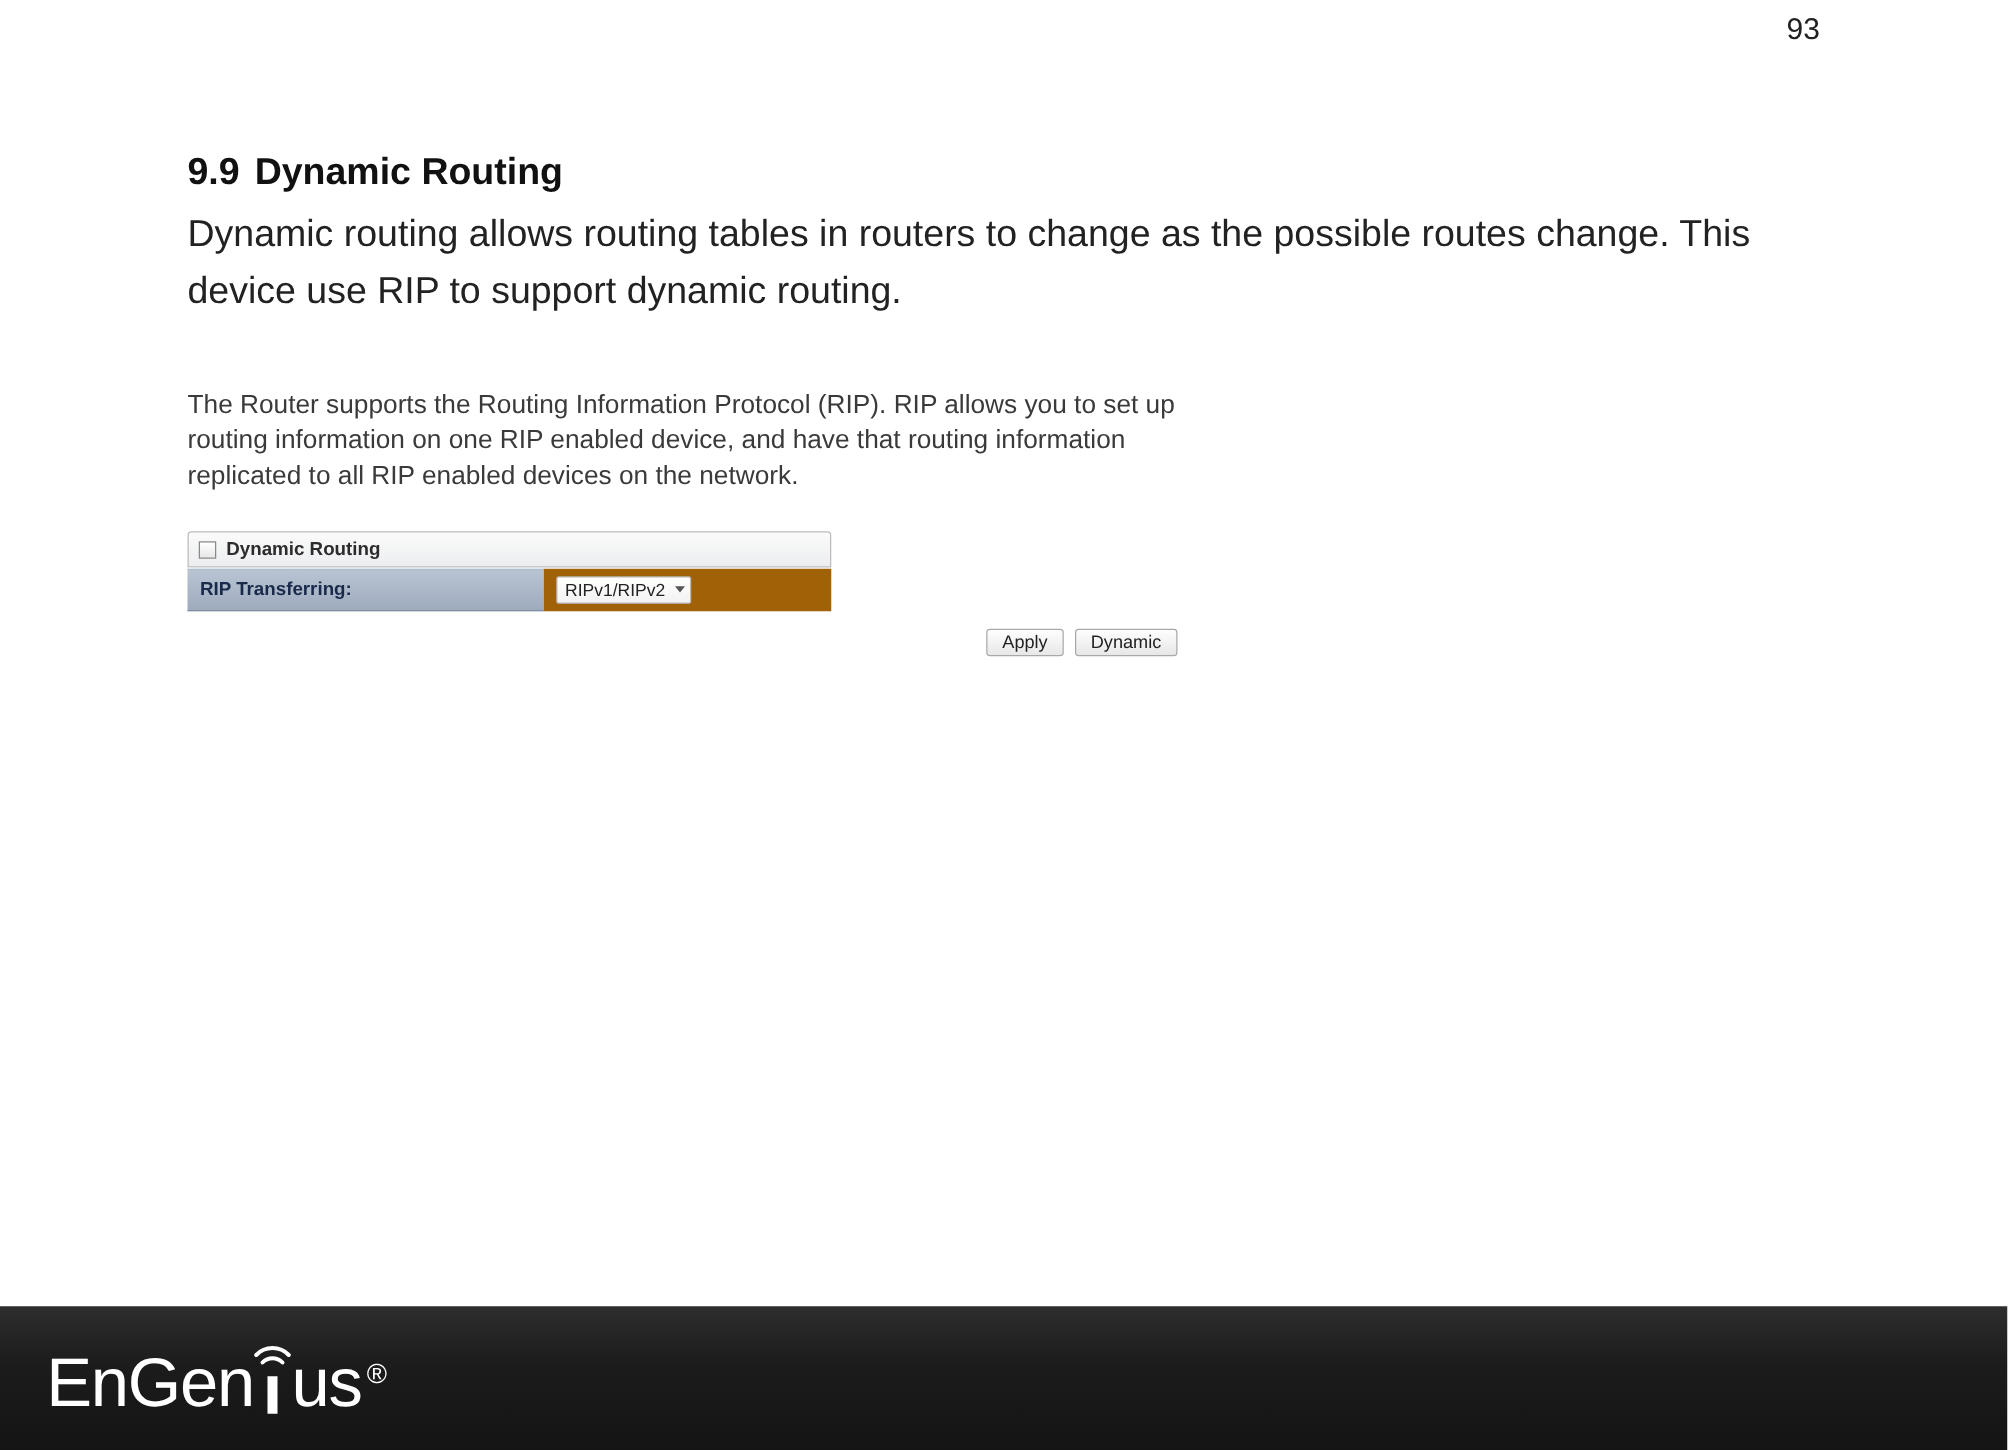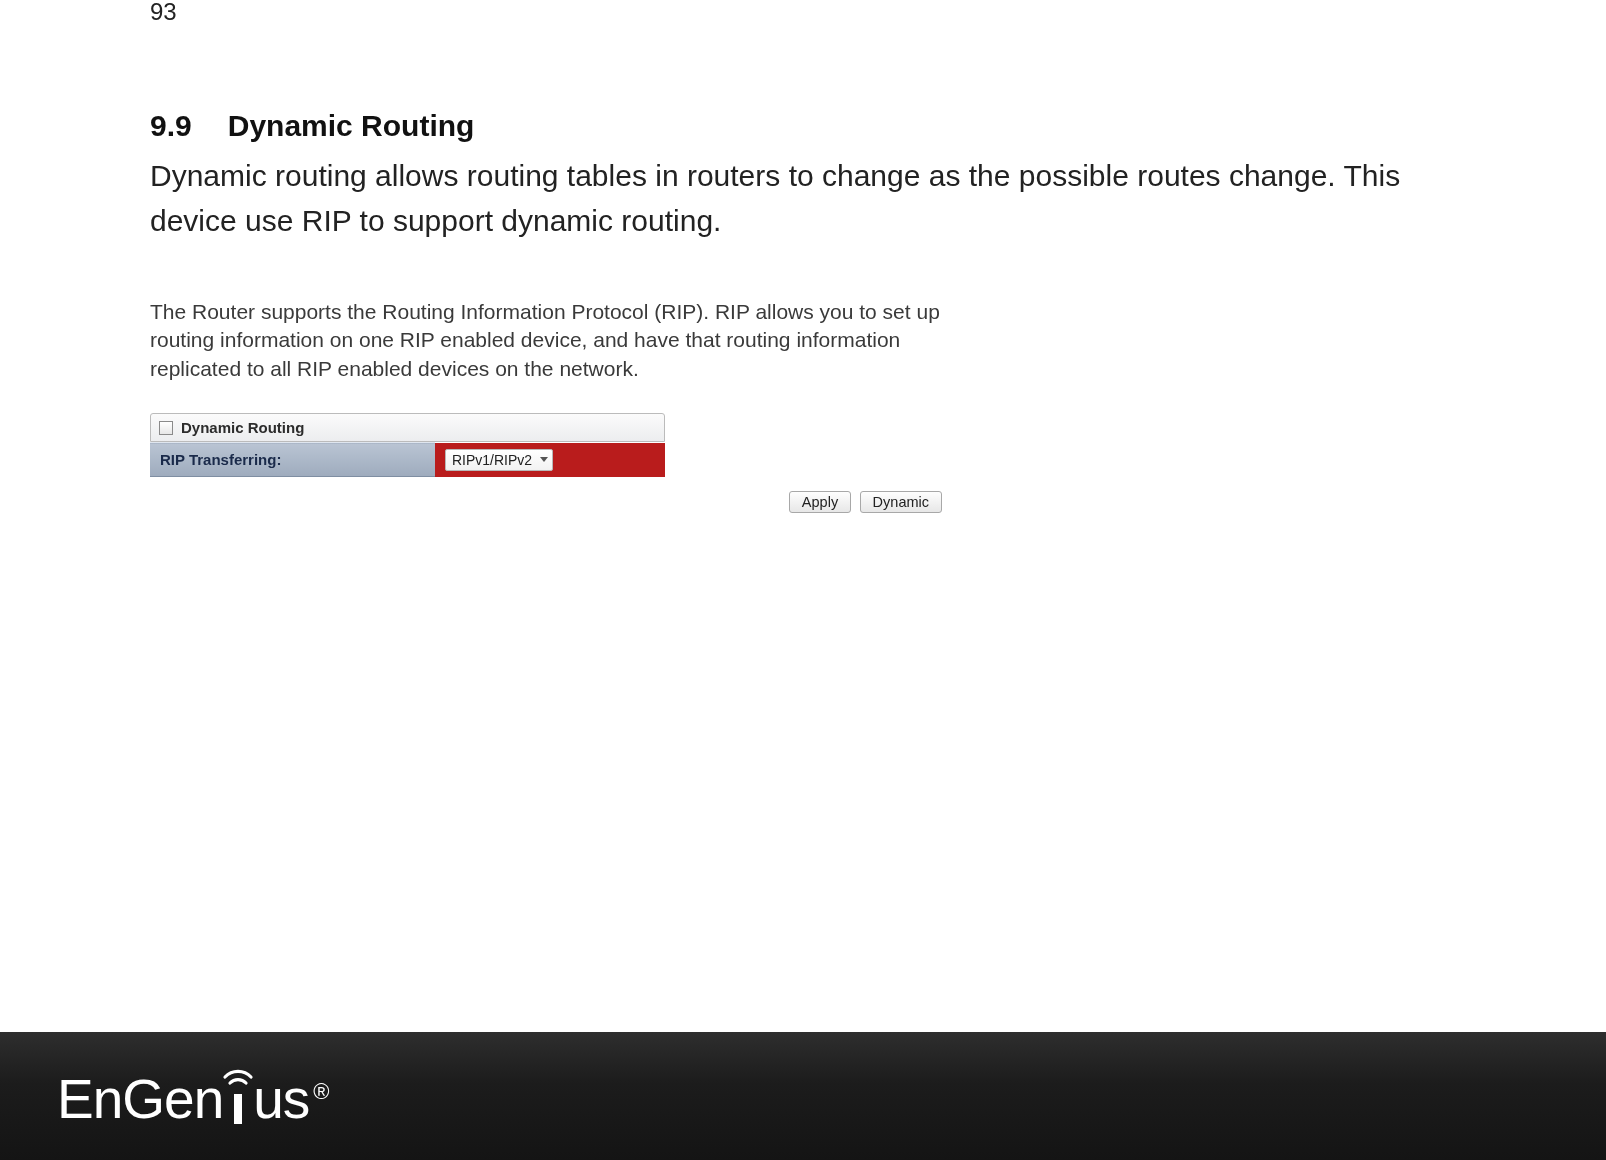--- a/index.html
+++ b/index.html
@@ -12,31 +12,32 @@
     color: #111;
     position: relative;
   }
   .page {
     padding: 0 150px;
   }
   .page-number {
     font-size: 24px;
     color: #222;
     line-height: 1;
-    margin-top: 0;
+    margin-top: 12px;
+    text-align: right;
   }
   .heading {
     margin-top: 85px;
     font-size: 30px;
     font-weight: 700;
     color: #111;
   }
   .heading .hnum {
     display: inline-block;
-    margin-right: 36px;
+    margin-right: 12px;
   }
   .body-text {
     font-size: 30px;
     color: #222;
     line-height: 1.5;
     margin-top: 10px;
     max-width: 1390px;
   }
 
   .screenshot {
@@ -86,21 +87,21 @@
   }
   .form-table tr td:first-child {
     width: 265px;
     background: linear-gradient(#b9c4d3, #9eabbd);
     color: #1a2a4a;
     font-weight: 700;
     border-top: 1px solid #dfe6ef;
     border-bottom: 1px solid #7f8ea2;
   }
   .form-table tr td:last-child {
-    background: #b91c1c;
+    background: #a16207;
     margin-left: 40px;
   }
 
   .select {
     display: inline-flex;
     align-items: center;
     justify-content: space-between;
     border: 1px solid #b8b8b8;
     border-radius: 2px;
     background: linear-gradient(#ffffff, #f2f2f2);
@@ -146,25 +147,25 @@
     cursor: pointer;
     margin-left: 4px;
     font-family: Tahoma, Verdana, Arial, sans-serif;
   }
 
   .footer {
     position: absolute;
     left: 0;
     bottom: 0;
     width: 1606px;
-    height: 128px;
+    height: 115px;
     background: linear-gradient(#2e2e2e, #1c1c1c 40%, #141414);
     display: flex;
     align-items: center;
-    padding-left: 57px;
+    padding-left: 37px;
     box-sizing: border-box;
   }
   .logo {
     display: flex;
     align-items: flex-end;
     color: #ffffff;
     font-family: "Segoe UI", Arial, sans-serif;
   }
   .logo .txt1 {
     font-size: 55px;

